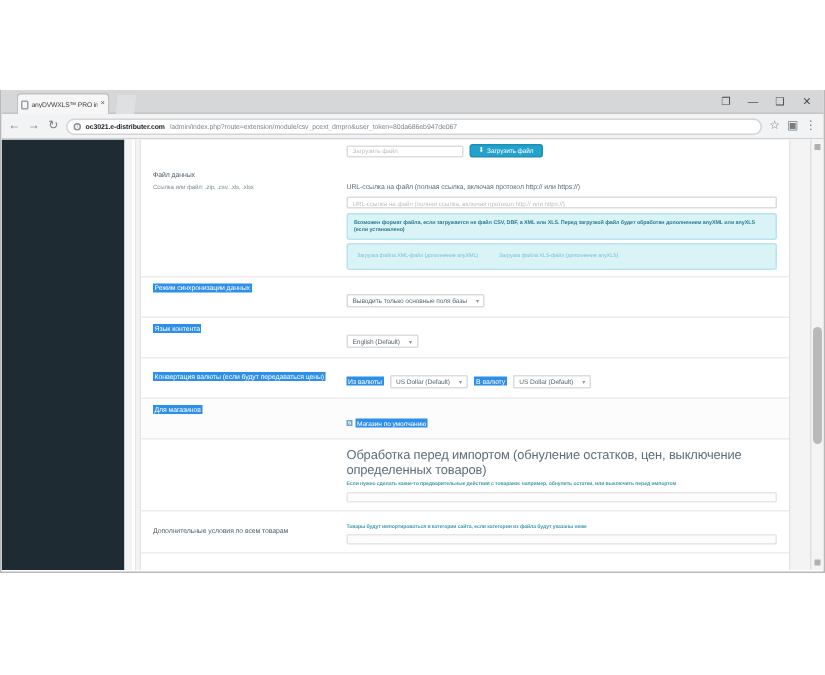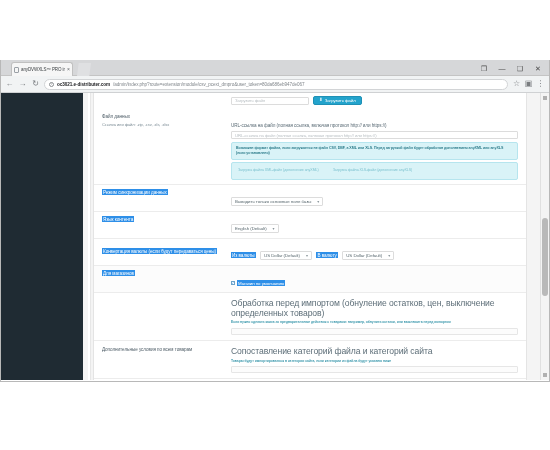--- a/index.html
+++ b/index.html
@@ -348,21 +348,21 @@
     letter-spacing: -0.05px;
   }
   .ghost-input {
     margin-top: 2.5px;
     height: 7px;
     border: 1px solid #e6e6e6;
     background: #fcfcfc;
     border-radius: 1px;
   }
 
-  .pad-row { padding: 4px 0 4px 0; }
+  .pad-row { padding: 4px 0 4px 0; align-items: center; }
 
   
   #desktop-bottom {
     position: absolute;
     left: 0; top: 382px;
     width: 550px; height: 68px;
     background: #ffffff;
   }
   #desktop-top {
     position: absolute;
@@ -512,21 +512,20 @@
             <div class="section-desc">Если нужно сделать какие-то предварительные действия с товарами: например, обнулить остатки, или выключить перед импортом</div>
             <div class="ghost-input"></div>
           </div>
         </div>
 
         <div class="form-row pad-row">
           <div class="row-label">
             <span>Дополнительные условия по всем товарам</span>
           </div>
           <div class="row-field">
-            <div class="section-heading">Сопоставление категорий файла и категорий сайта</div>
             <div class="section-desc">Товары будут импортироваться в категории сайта, если категории из файла будут указаны ниже</div>
             <div class="ghost-input"></div>
           </div>
         </div>
 
         <div class="form-row pad-row" style="border-bottom:none;">
           
           
         </div>
 

